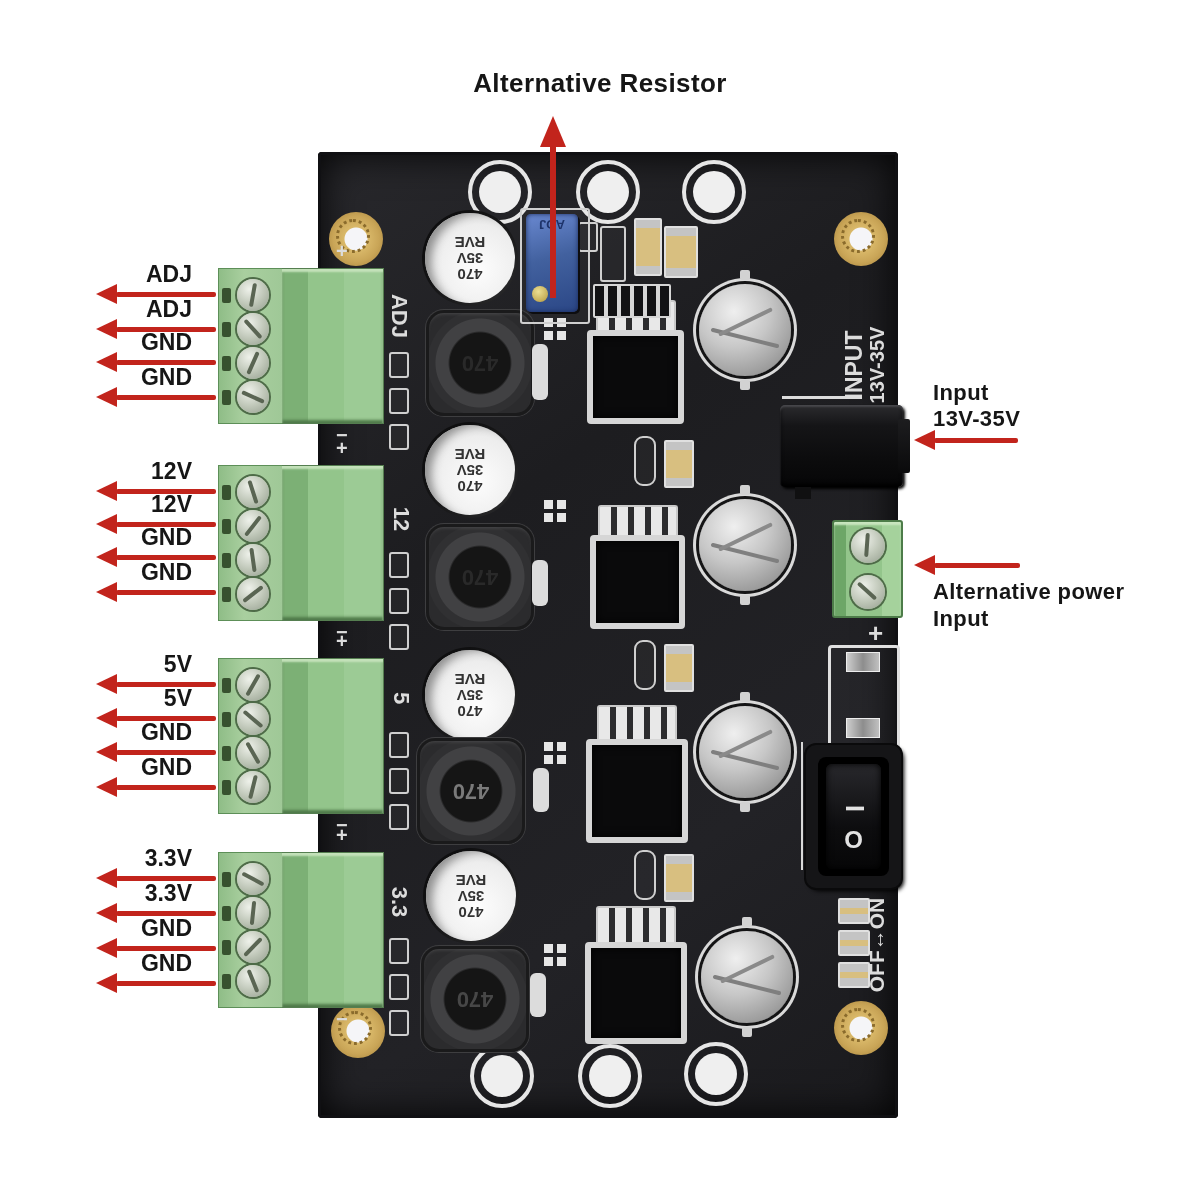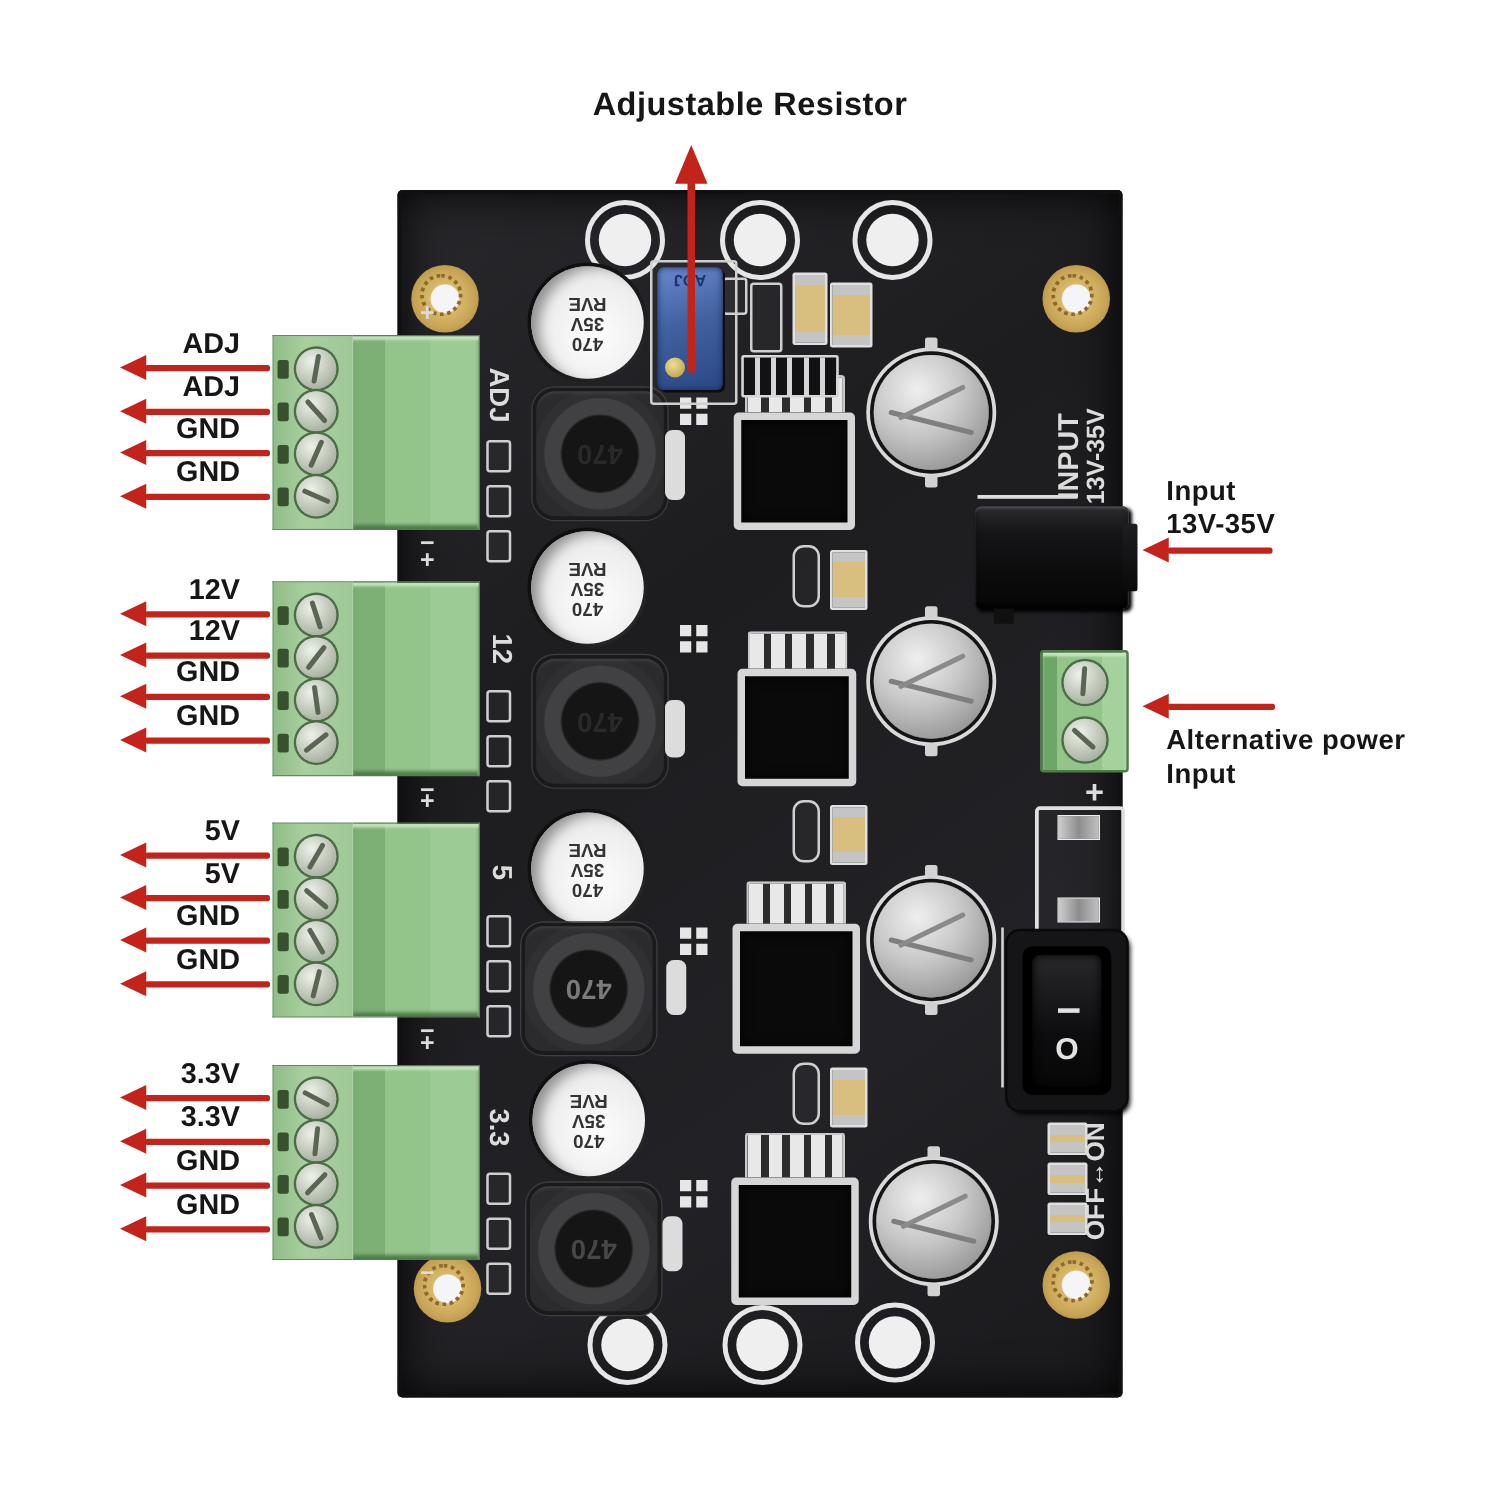--- a/index.html
+++ b/index.html
@@ -392,21 +392,21 @@
         </div>
       <div class="screw" style="left:18px;top:78px">
           <i style="transform:rotate(44deg)"></i>
         </div>
       <div class="screw" style="left:18px;top:112px">
           <i style="transform:rotate(-22deg)"></i>
         </div>
     </div>
   </div>
 
-  <div class="note" style="left:450px;top:68px;width:300px;text-align:center;font-size:26px">Adjustable Resistor</div>
+  <div class="note" style="left:450px;top:68px;width:300px;text-align:center;font-size:26px">Alternative Resistor</div>
   <div class="up-arrow"></div>
 
   <div class="pin-label" style="top:261px">ADJ</div>
   <div class="pin-arrow" style="top:292px"></div>
   <div class="pin-label" style="top:296px">ADJ</div>
   <div class="pin-arrow" style="top:327px"></div>
   <div class="pin-label" style="top:329px">GND</div>
   <div class="pin-arrow" style="top:360px"></div>
   <div class="pin-label" style="top:364px">GND</div>
   <div class="pin-arrow" style="top:395px"></div>

